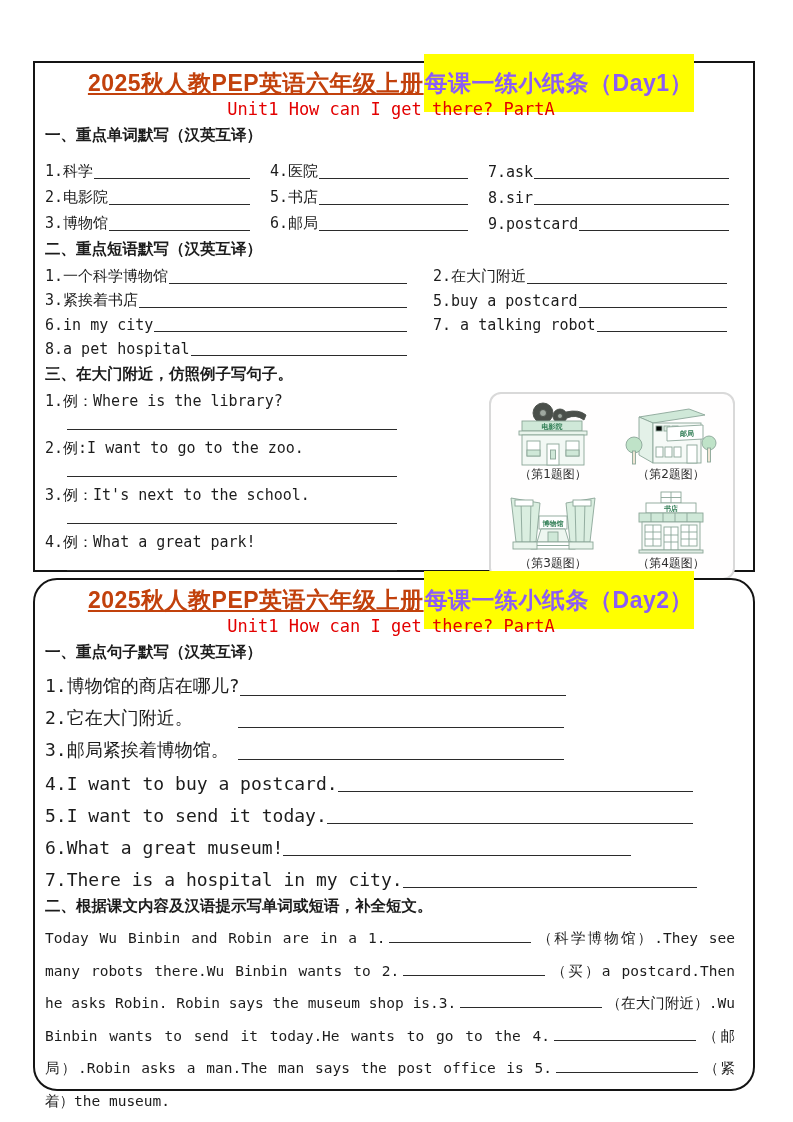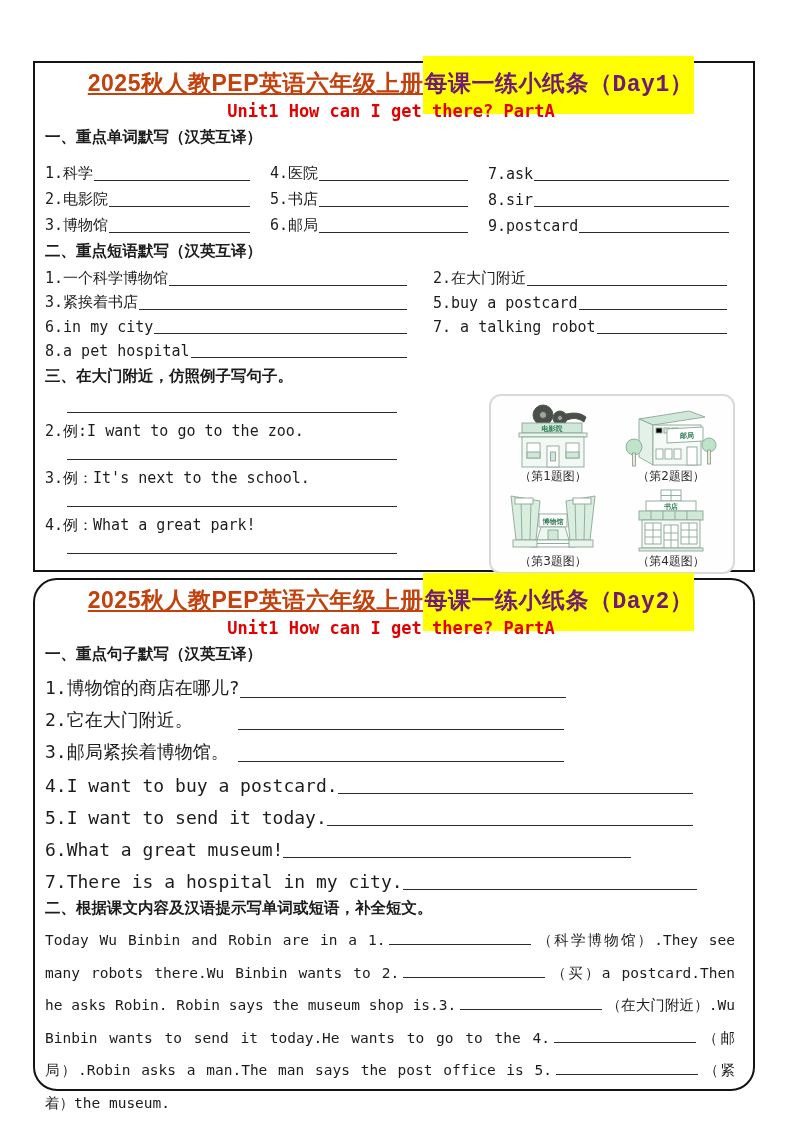--- a/index.html
+++ b/index.html
@@ -14,23 +14,23 @@
   }
   #day1-card { top:61px; height:511px; }
   #day2-card { top:578px; height:513px;border-radius:24px; }
 
   .title {
     text-align:center; margin:3px 0 0 0;
     font-family:"Liberation Sans","DejaVu Sans",sans-serif;
     font-weight:bold; font-size:23px; line-height:27px; letter-spacing:0.5px;
   }
   .t-main { color:#c2410c;text-decoration:underline; }
-  .t-hl   { color:#701a75; background:#FFFF00; padding:16px 1px;font-family:Liberation Mono, monospace; }
+  .t-hl   { color:#8b5cf6; background:#FFFF00; padding:16px 1px; }
   .subtitle {
-    text-align:center; color:#E30000; font-weight:bold;
+    text-align:center; color:#E30000; font-weight:normal;
     font-size:17px; line-height:20px; margin-top:2px;
   }
   .sec-head {
     font-family:"DejaVu Sans","Liberation Sans",sans-serif;
     font-weight:bold; font-size:15.5px; line-height:20px; margin-top:6px;
   }
 
   
   .words-grid { display:grid; grid-template-columns:225px 218px 1fr; margin-top:10px; }
   .blank-item { display:flex; align-items:flex-end; font-size:15px; height:26px; }
@@ -165,20 +165,21 @@
       <div class="blank-item">
           <span class="lbl">8.a pet hospital</span>
           <span class="ul"></span>
         </div>
     </div>
 
     <div class="sec-head">三、在大门附近，仿照例子写句子。</div>
     <div class="writing-row">
       <div class="examples">
         <div class="ex-block">
+          <div class="ex-text">1.例：Where is the library?</div>
           <div class="ex-ul"></div>
         </div>
         <div class="ex-block">
           <div class="ex-text">2.例:I want to go to the zoo.</div>
           <div class="ex-ul"></div>
         </div>
         <div class="ex-block">
           <div class="ex-text">3.例：It's next to the school.</div>
           <div class="ex-ul"></div>
         </div>

